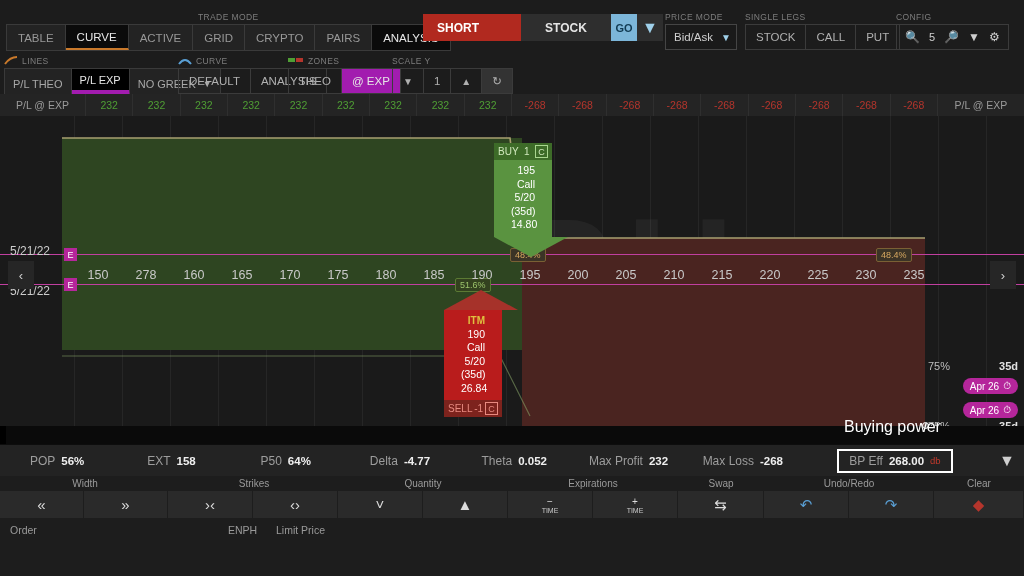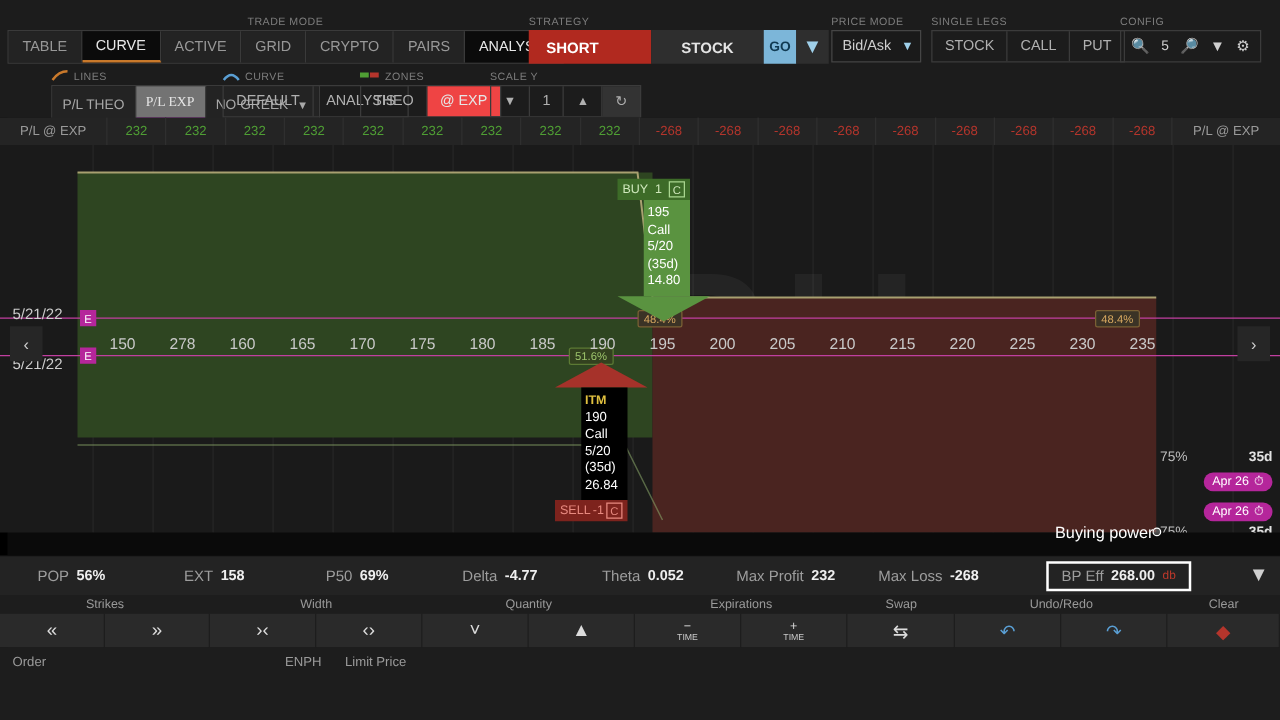--- a/index.html
+++ b/index.html
@@ -27,26 +27,26 @@
     font-size: 11.5px; color: #989898; border-right: 1px solid #3a3a3a; cursor: pointer; background: #232323;
   }
   #trade-mode .tabs > div:last-child { border-right: none; }
   #trade-mode .tabs > div.on { background: #0b0b0b; color: #e8e8e8; }
   #trade-mode .tabs > div.on.ul { border-bottom: 2px solid #c9792b; }
 
   .mini-group { position: absolute; }
   .mini-group .hdr { display: flex; align-items: center; gap: 4px; height: 11px; margin-bottom: 2px; }
 
   
-  #lines-grp { left: 4px; top: 55px; margin-left: 37px; }
+  #lines-grp { left: 4px; top: 55px; }
   #lines-grp .row { display: flex; border: 1px solid #3a3a3a; height: 31px; }
   #lines-grp .row > div { display: flex; align-items: center; justify-content: center; padding: 0 8px;
     font-size: 11px; color: #a8a8a8; border-right: 1px solid #3a3a3a; cursor: pointer; background: #232323; }
   #lines-grp .row > div:last-child { border-right: none; }
-  #lines-grp .row > div.on { background: #737373; color: #e6e6e6; border-bottom: 4px solid #a21caf; font-family: Liberation Serif, serif; }
+  #lines-grp .row > div.on { background: #000000; color: #e6e6e6; border-bottom: 8px solid #a21caf; }
 
   #curve-grp { left: 178px; top: 55px; }
   #zones-grp { left: 288px; top: 55px; }
   #scaley-grp { left: 392px; top: 55px; }
   #view-grp  { left: 494px; top: 55px; }
 
   #strategy-grp { position: absolute; left: 423px; top: 12px; }
   #strategy-grp .bar { display: flex; height: 27px; margin-top: 2px; }
   #strategy-grp .short { background: #b1291f; color: #fff; font-weight: bold; font-size: 12px;
       display:flex; align-items:center; padding: 0 14px; width: 98px; cursor: pointer; }
@@ -106,54 +106,54 @@
   .pct-badge { position: absolute; font-size: 9px; padding: 1px 4px; border-radius: 2px; }
   .pct-top { background: #3b3326; color: #d7a860; border: 1px solid #7a6034; }
   .pct-bot { background: #33411f; color: #9cc36b; border: 1px solid #5c7a34; }
 
   .date-lbl { position: absolute; left: 10px; font-size: 12px; color: #cdcdcd; }
 
   
   .opt { position: absolute; width: 58px; }
   .opt .hdr { height: 17px; display: flex; align-items: center; justify-content: space-between;
       padding: 0 4px; font-size: 10px; }
-  .opt .body { padding: 4px 3px 5px; text-align: left; font-size: 10.5px; color: #fff; line-height: 13.5px; margin-left: 21px; }
+  .opt .body { padding: 4px 17px 5px; text-align: right; font-size: 10.5px; color: #fff; line-height: 13.5px; }
   .opt .tip { width: 0; height: 0; margin: 0 auto; }
   .opt .cbox { border: 1px solid; width: 13px; height: 13px; display: flex;
       align-items: center; justify-content: center; font-size: 9px; }
   #opt-buy .hdr { background: #3d6b28; color: #cfe8bc; }
   #opt-buy .body { background: #5a9340; }
   #opt-buy .tip { border-left: 37px solid transparent; border-right: 37px solid transparent;
       border-top: 20px solid #5a9340; }
   #opt-buy .cbox { border-color: #a9d68f; color: #cfe8bc; }
   #opt-sell .tipup { width: 0; height: 0; margin: 0 auto;
       border-left: 37px solid transparent; border-right: 37px solid transparent;
       border-bottom: 20px solid #a6322a; }
-  #opt-sell .body { background: #000000; }
+  #opt-sell .body { background: #b91c1c; }
   #opt-sell .hdr { background: #7d231d; color: #e88a80; }
   #opt-sell .cbox { border-color: #e88a80; color: #e88a80; }
   .itm { color: #e0c03f; font-size: 10px; font-weight: bold; }
 
   
   #right-gutter { position: absolute; right: 0; top: 116px; width: 96px; height: 310px; }
   .pill { position: absolute; right: 6px; background: #b5269b; color: #fff; font-size: 10px;
       padding: 2px 7px; border-radius: 9px; display: flex; align-items: center; gap: 4px; cursor: pointer; }
   .pct-lbl { position: absolute; font-size: 11px; color: #bdbdbd; }
   .d-lbl { position: absolute; font-size: 11px; color: #e2e2e2; font-weight: bold; }
 
   
   #stats { position: absolute; left: 0; top: 444px; width: 1024px; height: 32px;
       background: #232323; display: flex; align-items: center; border-top: 1px solid #0d0d0d; }
   #stats .s { flex: 1 1 0; display: flex; align-items: center; justify-content: center; gap: 6px; font-size: 12px; }
   #stats .k { color: #9d9d9d; }
   #stats .v { color: #efefef; font-weight: bold; font-size: 11.5px; }
   #bp-box { border: 2px solid #fff; padding: 3px 10px; display: flex; gap: 6px; align-items: center; }
   #bp-box .db { color: #c0392b; font-size: 9.5px; }
   #bp-caret { color: #cfcfcf; width: 34px; text-align: center; cursor: pointer; }
-  #ann-bp { position: absolute; left: 844px; top: 418px; font-size: 13px; color: #fff; }
+  #ann-bp { position: absolute; left: 844px; top: 418px; font-size: 16px; color: #fff; }
 
   
   #actions { position: absolute; left: 0; top: 476px; width: 1024px; height: 42px; background: #1d1d1d; }
   #act-labels { display: flex; height: 15px; }
   #act-labels > div { display: flex; align-items: center; justify-content: center;
       font-size: 10px; color: #9a9a9a; }
   #act-btns { display: flex; height: 27px; }
   #act-btns .ab { display: flex; align-items: center; justify-content: center;
       background: #2a2a2a; color: #dcdcdc; font-size: 15px; cursor: pointer;
       border-right: 1px solid #1d1d1d; }
@@ -221,21 +221,21 @@
     <div class="mini-group" id="zones-grp">
       <div class="hdr">
         <svg width="16" height="9">
             <rect x="0" y="2" width="7" height="4" fill="#4f9e34"></rect>
             <rect x="8" y="2" width="7" height="4" fill="#b4352c"></rect>
           </svg>
         <span class="grp-label">ZONES</span>
       </div>
       <div class="seg">
         <div>THEO</div>
-        <div style="background:#ef4444;color:#e6e6e6;">@ EXP</div>
+        <div style="background:#a21caf;color:#e6e6e6;">@ EXP</div>
       </div>
     </div>
 
     <div class="mini-group" id="scaley-grp">
       <div class="hdr">
         <span class="grp-label">SCALE Y</span>
       </div>
       <div class="seg">
         <div>
             <span style="font-size:10px">▼</span>
@@ -245,21 +245,20 @@
             <span style="font-size:10px">▲</span>
           </div>
         <div style="background:#333">
             <span>↻</span>
           </div>
       </div>
     </div>
 
 
     <div id="strategy-grp">
-      <div class="grp-label">STRATEGY</div>
       <div class="bar">
         <div class="short">SHORT</div>
         <div class="stock">STOCK</div>
         <div class="go">GO</div>
         <div class="cv">
             <span>▼</span>
           </div>
       </div>
     </div>
 
@@ -432,21 +431,21 @@
     <div class="s">
       <span class="k">POP</span>
       <span class="v">56%</span>
     </div>
     <div class="s">
       <span class="k">EXT</span>
       <span class="v">158</span>
     </div>
     <div class="s">
       <span class="k">P50</span>
-      <span class="v">69%</span>
+      <span class="v">64%</span>
     </div>
     <div class="s">
       <span class="k">Delta</span>
       <span class="v">-4.77</span>
     </div>
     <div class="s">
       <span class="k">Theta</span>
       <span class="v">0.052</span>
     </div>
     <div class="s">
@@ -462,22 +461,22 @@
         <span class="k">BP Eff</span>
         <span class="v">268.00</span>
         <span class="db">db</span>
       </div>
     </div>
     <div id="bp-caret">▼</div>
   </div>
 
   <div id="actions">
     <div id="act-labels">
+      <div style="width:170px">Width</div>
       <div style="width:168px">Strikes</div>
-      <div style="width:170px">Width</div>
       <div style="width:170px">Quantity</div>
       <div style="width:170px">Expirations</div>
       <div style="width:86px">Swap</div>
       <div style="width:170px">Undo/Redo</div>
       <div style="width:90px">Clear</div>
     </div>
     <div id="act-btns">
       <div class="ab" style="width:84px">«</div>
       <div class="ab" style="width:84px">»</div>
       <div class="ab" style="width:85px">›‹</div>

